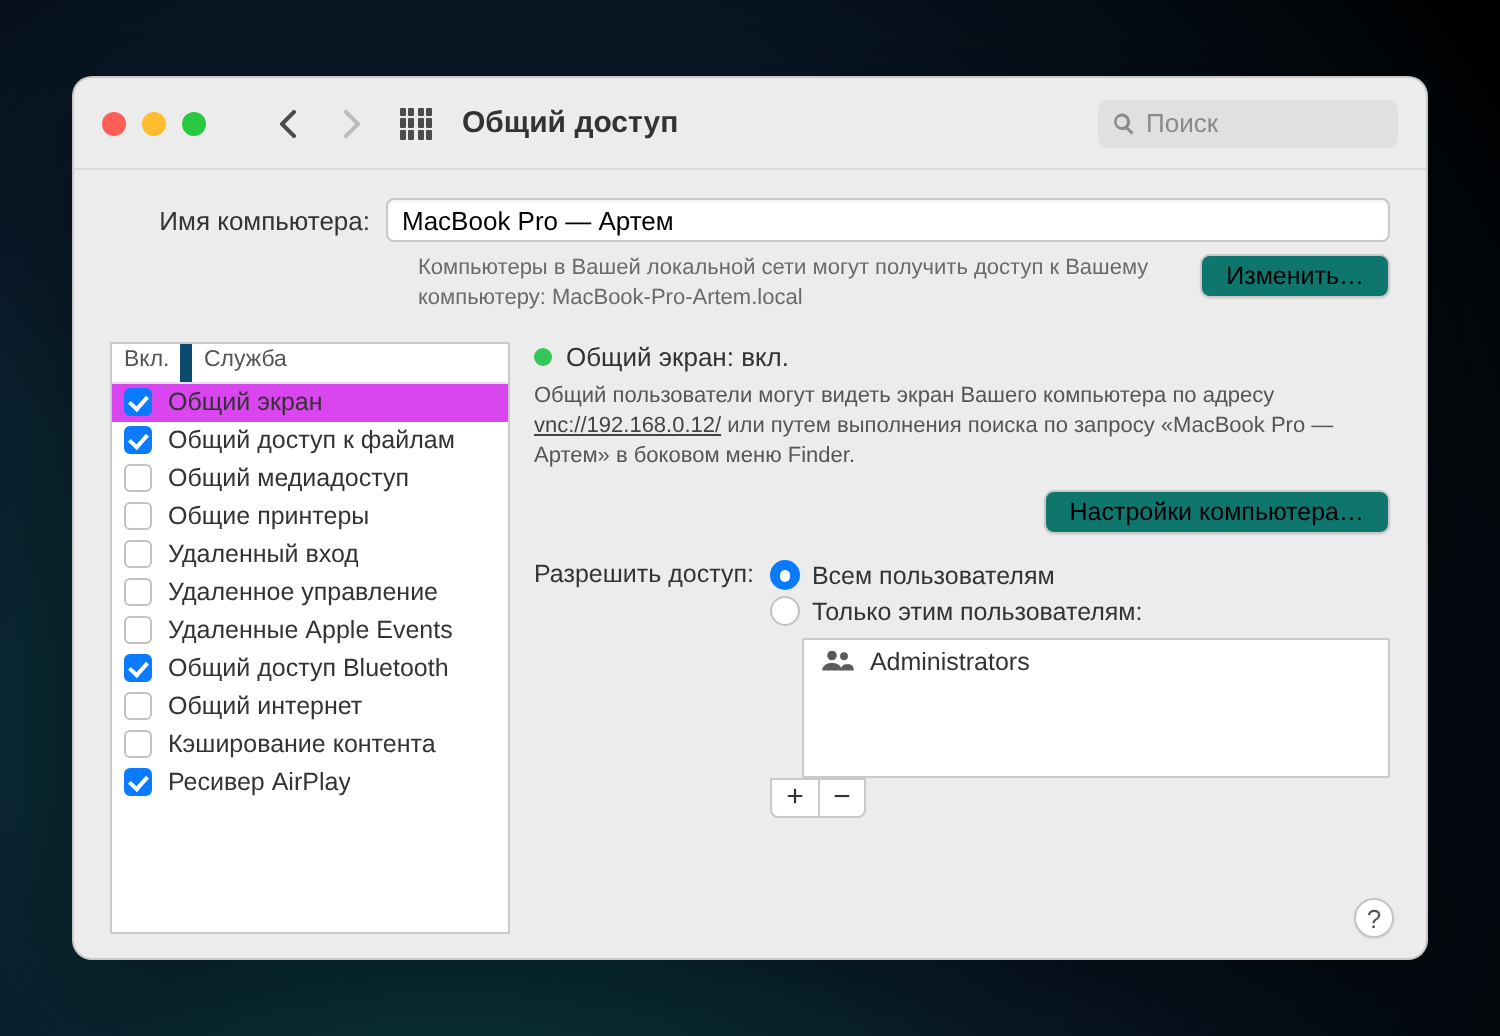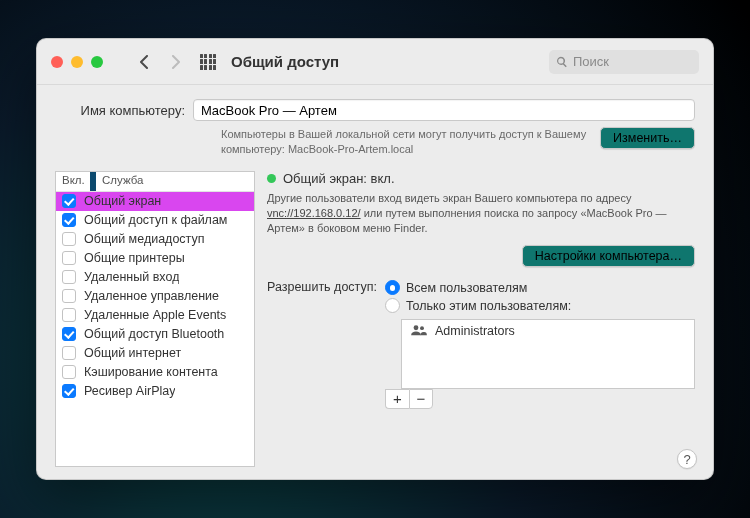--- a/index.html
+++ b/index.html
@@ -36,21 +36,21 @@
   .search {
     width: 150px; height: 24px; background: rgba(0,0,0,0.05);
     border-radius: 5px; display: flex; align-items: center; padding: 0 7px;
     color: #8a8a8a; font-size: 13px; gap: 5px;
   }
   .search svg { width: 12px; height: 12px; fill: #8a8a8a; }
   .content { flex: 1; display: flex; flex-direction: column; font-size: 12.5px; color: #333; position: relative; }
   .namerow { display: flex; padding: 14px 18px 4px 18px; align-items: center; gap: 8px; }
   .namelabel { width: 130px; text-align: right; font-size: 13px; }
   .nameinput { flex: 1; height: 22px; background: #fff; border: 1px solid #c9c9c9; border-radius: 4px; padding: 2px 7px; font-size: 13px; box-shadow: inset 0 1px 1px rgba(0,0,0,0.05); }
-  .descrow { display: flex; padding: 2px 18px 14px 18px; gap: 0; align-items: flex-start; margin-left: 36px; }
+  .descrow { display: flex; padding: 2px 18px 14px 18px; gap: 24px; align-items: flex-start; }
   .descspacer { width: 130px; }
   .desctext { flex: 1; font-size: 11px; color: #6a6a6a; line-height: 1.35; }
   .editbtn { height: 22px; padding: 2px 12px; background: #0f766e; border: 1px solid #c9c9c9;
     border-radius: 5px; font-size: 12.5px; box-shadow: 0 0.5px 1px rgba(0,0,0,0.1); white-space: nowrap; }
   .main { flex: 1; display: flex; padding: 0 18px 12px 18px; gap: 12px; }
   .listwrap { width: 200px; background: #fff; border: 1px solid #c9c9c9; border-radius: 0; overflow: hidden; display: flex; flex-direction: column; font-size: 12.5px; }
   .listhead { display: flex; border-bottom: 1px solid #e3e3e3; height: 20px; }
   .listhead .c1 { width: 40px; padding: 2px 6px; border-right: 6px solid #0c4a6e; color: #555; font-size: 11.5px; }
   .listhead .c2 { flex: 1; padding: 2px 6px; color: #555; font-size: 11.5px; }
   .listbody { flex: 1; overflow: hidden; }
@@ -125,21 +125,21 @@
     <div class="search">
       <svg viewBox="0 0 16 16">
           <path d="M6.5 1a5.5 5.5 0 014.23 9.02l3.63 3.63-1.41 1.41-3.63-3.63A5.5 5.5 0 116.5 1zm0 2a3.5 3.5 0 100 7 3.5 3.5 0 000-7z"></path>
         </svg>
       <span>Поиск</span>
     </div>
   </div>
 
   <div class="content">
     <div class="namerow">
-      <div class="namelabel">Имя компьютеру:</div>
+      <div class="namelabel">Имя компьютера:</div>
       <input class="nameinput" value="MacBook Pro — Артем" style="">
     </div>
     <div class="descrow">
       <div class="descspacer"></div>
       <div class="desctext">Компьютеры в Вашей локальной сети могут получить доступ к Вашему компьютеру: MacBook-Pro-Artem.local</div>
       <button class="editbtn">Изменить…</button>
     </div>
 
     <div class="main">
       <div class="listwrap">
@@ -194,21 +194,21 @@
             </div>
           </div>
       </div>
 
       <div class="detail">
         <div class="statusrow">
           <div class="statusdot"></div>
           <div class="statustitle">Общий экран: вкл.</div>
         </div>
         <div class="infotext">
-          <span>Другие пользователи вход видеть экран Вашего компьютера по адресу </span><span class="linkish">vnc://192.168.0.12/</span><span> или путем выполнения поиска по запросу «MacBook Pro — Артем» в боковом меню Finder.</span>
+          <span>Общий пользователи могут видеть экран Вашего компьютера по адресу </span><span class="linkish">vnc://192.168.0.12/</span><span> или путем выполнения поиска по запросу «MacBook Pro — Артем» в боковом меню Finder.</span>
         </div>
         <div class="settingsrow">
           <button class="editbtn">Настройки компьютера…</button>
         </div>
         <div class="accessrow">
           <div class="accesslabel">Разрешить доступ:</div>
           <div class="radiocol">
             <div class="radio">
               <div class="rdot on"></div>
               <span>Всем пользователям</span>

